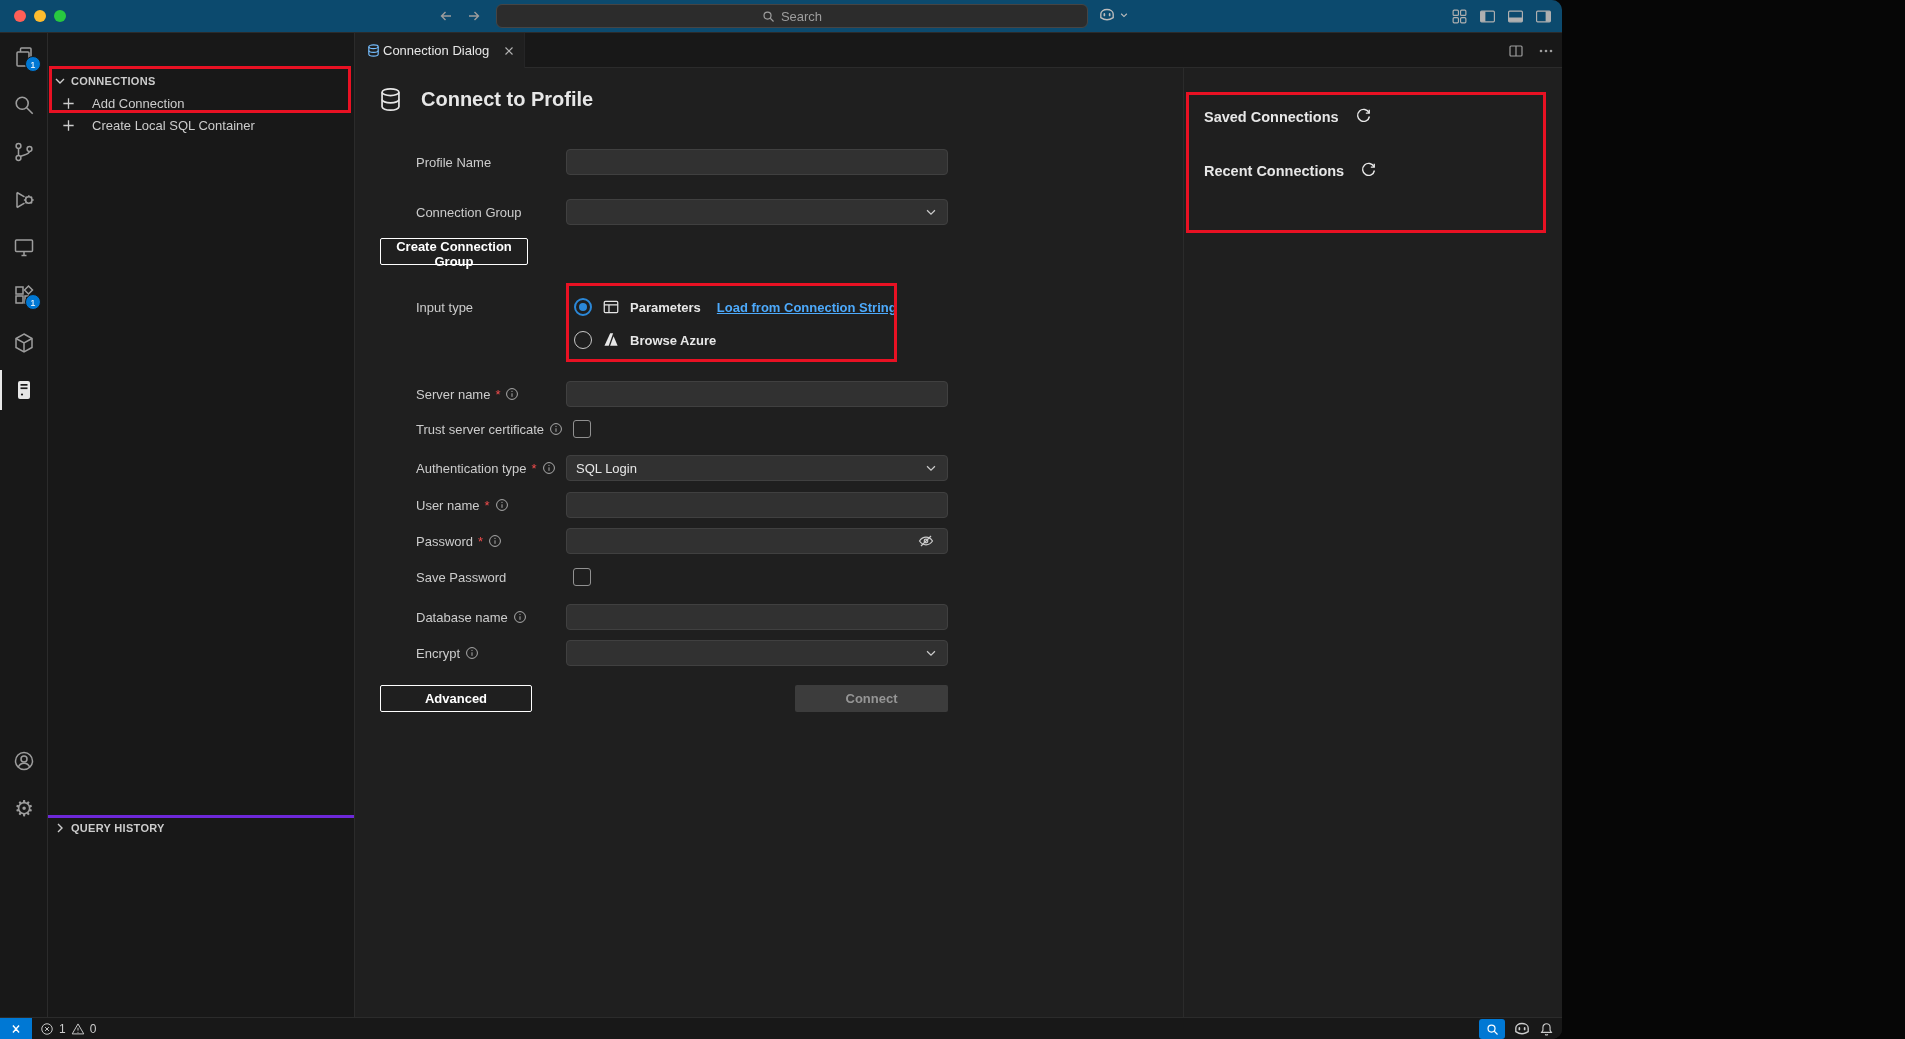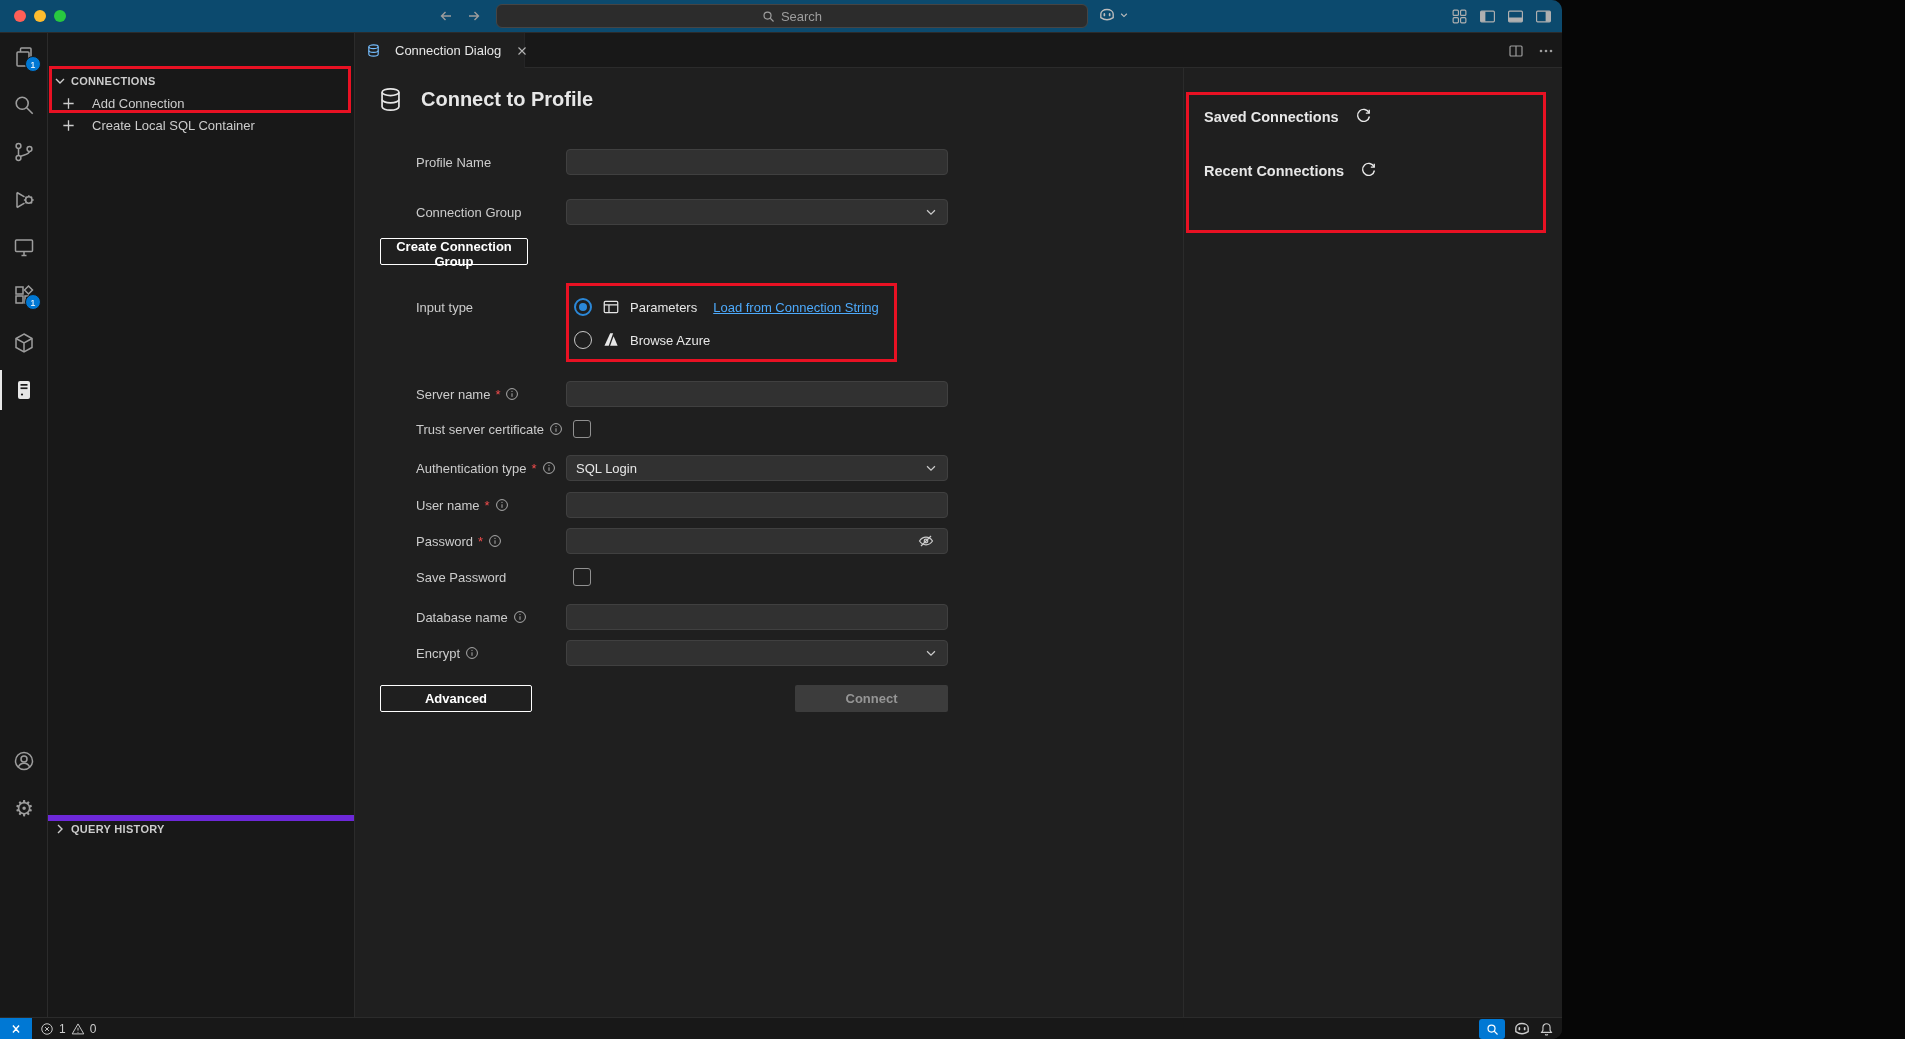--- a/index.html
+++ b/index.html
@@ -30,29 +30,29 @@
 
   
   .sidebar{position:absolute;left:48px;top:33px;width:307px;height:984px;background:#181818;border-right:1px solid #2b2b2b;}
   .sb-header{position:absolute;left:0;top:0;width:100%;height:35px;display:flex;align-items:center;padding:0 14px 0 20px;justify-content:space-between;}
   .sb-title{font-size:11px;color:#bbbbbb;letter-spacing:.4px;}
   .sb-row{position:absolute;left:0;width:100%;height:22px;display:flex;align-items:center;cursor:pointer;}
   .sb-sectiontext{font-size:11px;font-weight:700;color:#cccccc;letter-spacing:.3px;margin-left:3px;}
   .sb-itemtext{font-size:13px;color:#cccccc;margin-left:16px;}
   .sb-row .lead{margin-left:4px;}
   .sb-row .lead2{margin-left:13px;}
-  .qh{border-top:6px solid #6d28d9;align-items:center;}
+  .qh{border-top:3px solid #6d28d9;align-items:center;}
 
   
   .annotation{position:absolute;border:3px solid #e81123;pointer-events:none;z-index:50;}
 
   
   .editor{position:absolute;left:355px;top:33px;width:1207px;height:984px;}
   .tabbar{position:absolute;left:0;top:0;width:100%;height:35px;background:#181818;border-bottom:1px solid #2b2b2b;}
-  .tab{position:absolute;left:0;top:0;width:170px;height:35px;background:#1f1f1f;border-right:1px solid #252526;display:flex;align-items:center;padding:0 8px 0 11px;gap:14px;cursor:pointer;}
+  .tab{position:absolute;left:0;top:0;width:170px;height:35px;background:#1f1f1f;border-right:1px solid #252526;display:flex;align-items:center;padding:0 8px 0 11px;gap:2px;cursor:pointer;}
   .tab-label{font-size:13px;color:#e7e7e7;flex:1;white-space:nowrap;}
   .tabactions{position:absolute;right:8px;top:0;height:35px;display:flex;align-items:center;gap:14px;color:#cfcfcf;}
 
   .webview{position:absolute;left:0;top:35px;width:100%;height:949px;background:#1f1f1f;}
 
   
   .dlg-heading{position:absolute;left:22px;top:18px;display:flex;align-items:center;gap:17px;}
   .dlg-title{font-size:20px;font-weight:600;color:#e7e7e7;}
 
   
@@ -61,21 +61,21 @@
   .req{color:#f14c4c;font-size:13px;}
   .info{color:#b0b0b0;}
   .tinput{position:absolute;left:189px;top:0;width:382px;height:100%;background:#313131;border:1px solid #404040;border-radius:4px;color:#e7e7e7;font-size:13px;padding:0 8px;outline:none;font-family:"Liberation Sans","DejaVu Sans",sans-serif;}
   .tinput.haseye{padding-right:30px;}
   .eyebtn{position:absolute;left:541px;top:50%;transform:translateY(-50%);cursor:pointer;}
   .tselect{position:absolute;left:189px;top:0;width:382px;height:100%;background:#313131;border:1px solid #404040;border-radius:4px;display:flex;align-items:center;justify-content:space-between;padding:0 9px;cursor:pointer;}
   .selval{font-size:13px;color:#e7e7e7;}
   .cbox{position:absolute;left:196px;top:50%;transform:translateY(-50%);width:18px;height:18px;border:1px solid #919191;border-radius:3px;background:transparent;cursor:pointer;}
   .obtn{position:absolute;top:0;height:100%;background:transparent;border:1px solid #ffffff;border-radius:2px;color:#ffffff;font-size:13px;font-weight:600;cursor:pointer;font-family:"Liberation Sans","DejaVu Sans",sans-serif;}
   .connectbtn{position:absolute;left:418px;top:0;width:153px;height:100%;background:#3c3c3c;border:none;border-radius:2px;color:#969696;font-size:13px;font-weight:600;font-family:"Liberation Sans","DejaVu Sans",sans-serif;}
-  .radiorow{position:absolute;left:197px;height:26px;display:flex;align-items:center;gap:10px;cursor:pointer;}
+  .radiorow{position:absolute;left:197px;height:26px;display:flex;align-items:center;gap:10px;cursor:pointer;font-weight:bold;}
   .radio{width:18px;height:18px;border-radius:50%;border:1.5px solid #c8c8c8;position:relative;flex:0 0 auto;}
   .radio.sel{border:2px solid #2b88d8;}
   .radio.sel::after{content:'';position:absolute;inset:3px;border-radius:50%;background:#2b88d8;}
   .rlabel{font-size:13px;color:#e7e7e7;}
   .link{font-size:13px;color:#4daafc;text-decoration:underline;margin-left:6px;cursor:pointer;}
 
   
   .rightpanel{position:absolute;left:828px;top:0;width:379px;height:100%;border-left:1px solid #2b2b2b;}
   .rp-row{position:absolute;left:20px;display:flex;align-items:center;gap:16px;}
   .rp-title{font-size:14.5px;font-weight:600;color:#e7e7e7;}

